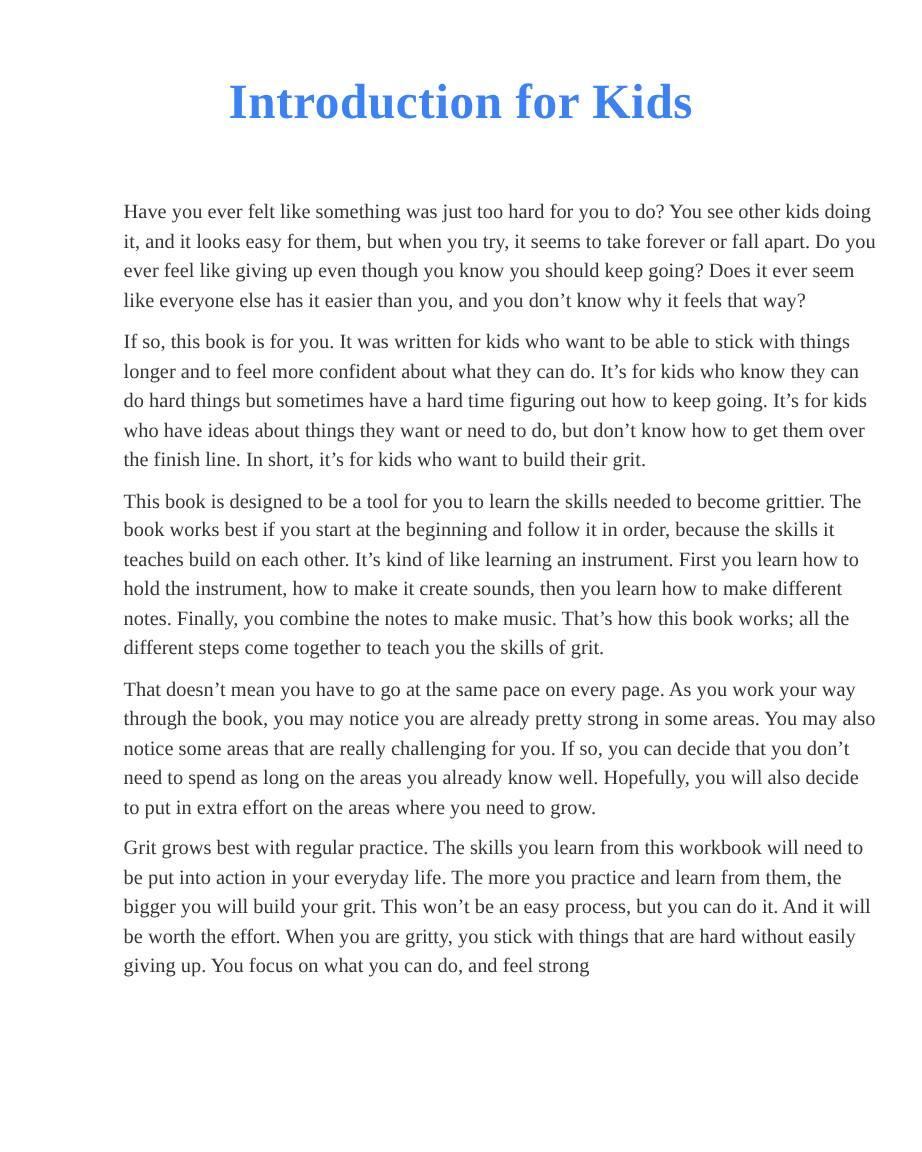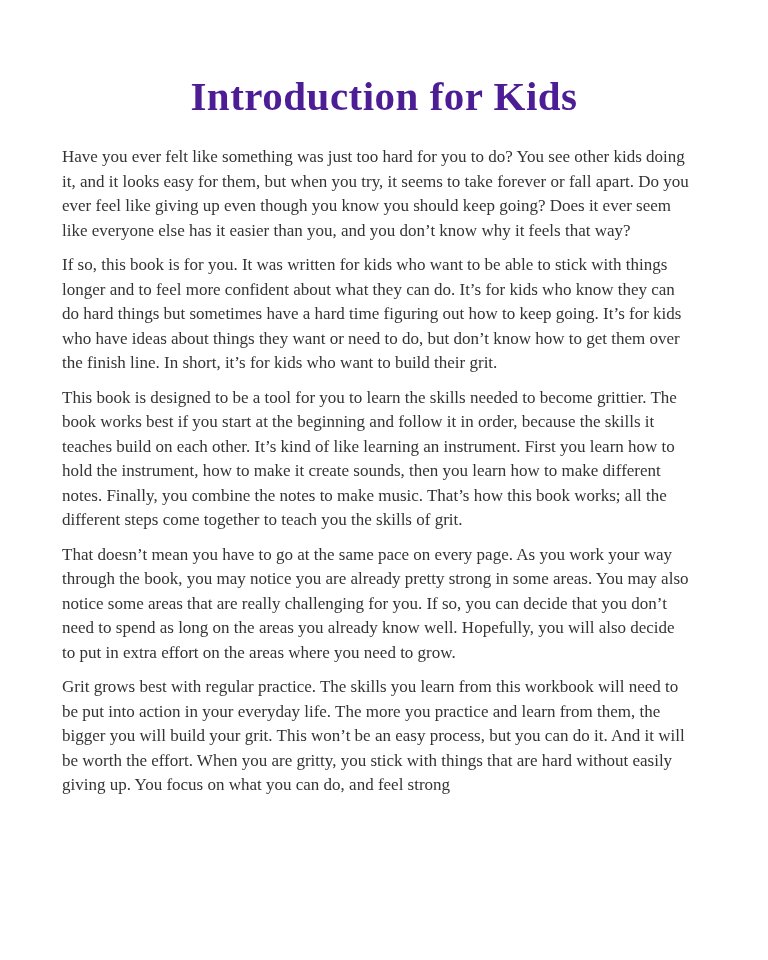--- a/index.html
+++ b/index.html
@@ -9,33 +9,33 @@
   }
   .page {
     position: relative;
     width: 768px;
     height: 960px;
     background: #ffffff;
     overflow: hidden;
     font-family: "Liberation Serif", "DejaVu Serif", serif;
   }
   .title {
-    margin: 16px;
+    margin: 4px;
     padding-top: 56px;
     text-align: center;
     font-family: "Liberation Serif", "DejaVu Serif", serif;
     font-weight: bold;
     font-size: 41px;
     line-height: 48px;
-    color: #4c1d95;
+    color: #3b82f6;
     letter-spacing: 0.5px;
   }
   .body-text {
-    margin-top: 25px;
-    padding-left: 62px;
+    margin-top: 57px;
+    padding-left: 103px;
     width: 627px;
   }
   .body-text p {
     margin: 0 0 10px 0;
     font-size: 17px;
     line-height: 24.5px;
     color: #343434;
     text-align: left;
   }
 </style>

